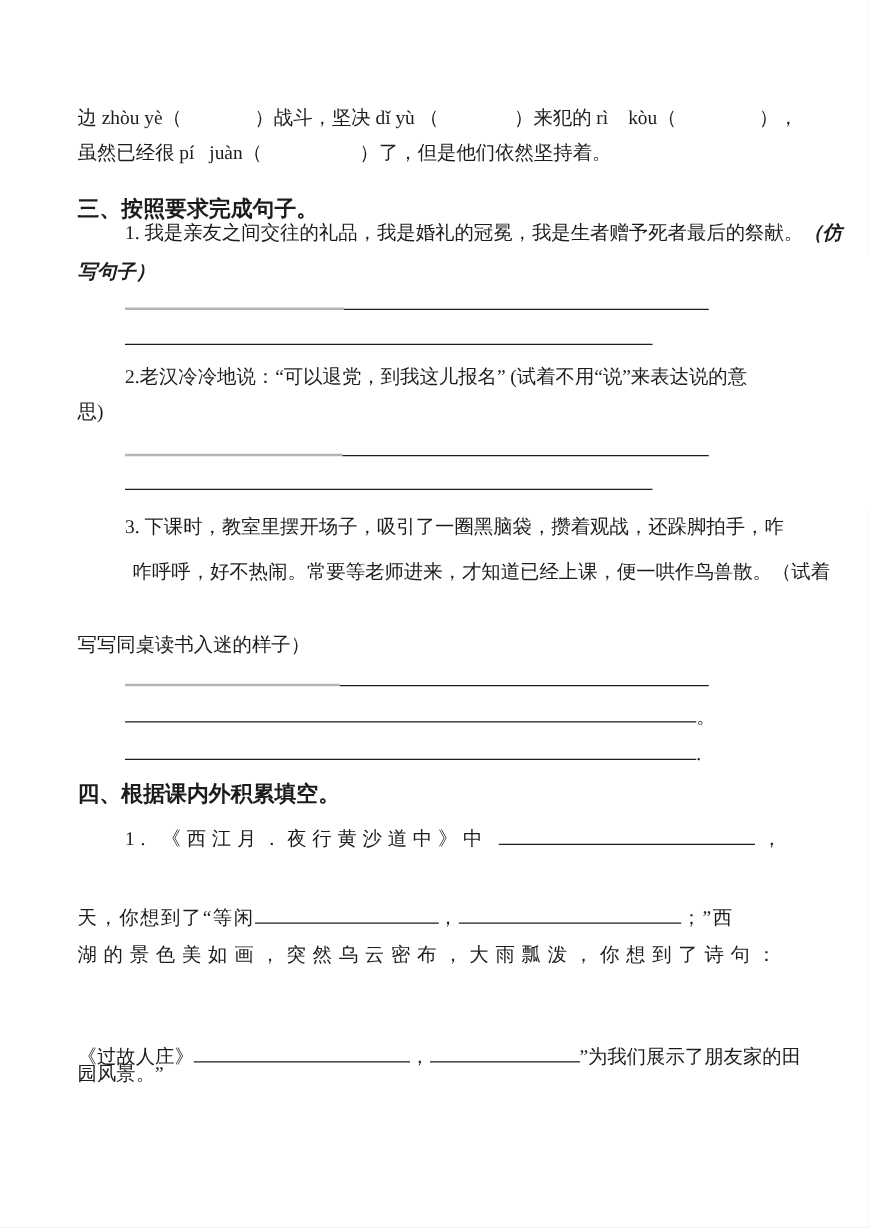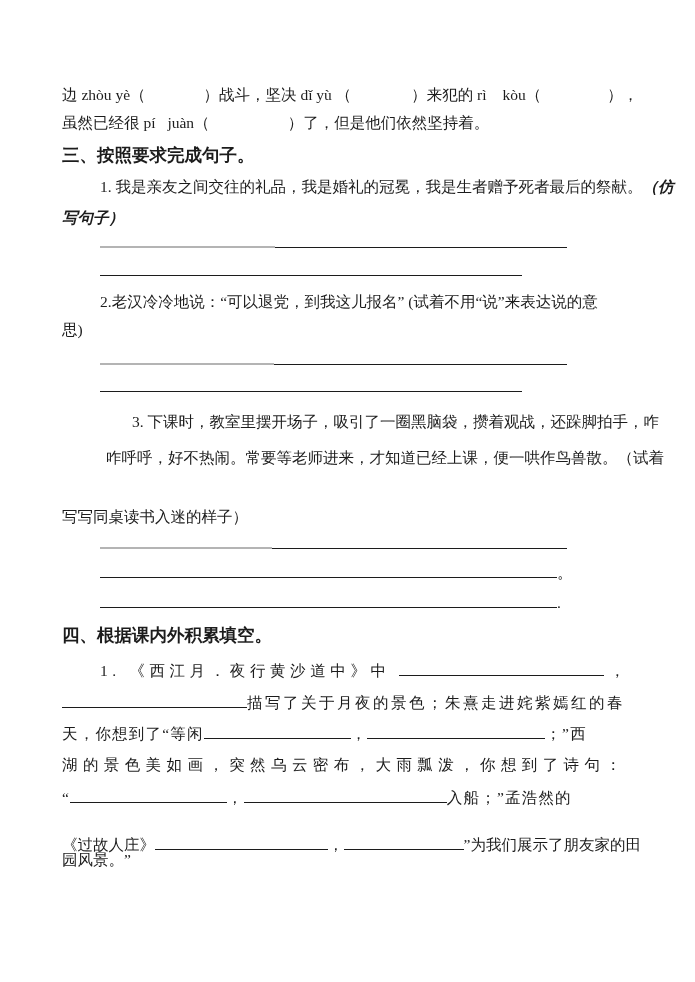--- a/index.html
+++ b/index.html
@@ -41,36 +41,34 @@
     height:2px;
     vertical-align:baseline;
   }
 </style>
 </head>
 <body>
 
 <div class="page">
     <div class="doc-line" style="top: 84px; left: 62px;"><span class="seg">边 zhòu yè（</span><span class="gap" style="width: 58px;"></span><span class="seg">）战斗，坚决 dǐ yù （</span><span class="gap" style="width: 60px;"></span><span class="seg">）来犯的 rì</span><span class="gap" style="width: 16px;"></span><span class="seg">kòu（</span><span class="gap" style="width: 66px;"></span><span class="seg">），</span></div>
     <div class="doc-line" style="top: 112px; left: 62px;"><span class="seg">虽然已经很 pí</span><span class="gap" style="width: 12px;"></span><span class="seg">juàn（</span><span class="gap" style="width: 78px;"></span><span class="seg">）了，但是他们依然坚持着。</span></div>
-    <div class="doc-line heading" style="top: 144px; left: 62px;"><span class="seg">三、按照要求完成句子。</span></div>
+    <div class="doc-line heading" style="top: 156px; left: 62px;"><span class="seg">三、按照要求完成句子。</span></div>
     <div class="doc-line" style="top: 176px; left: 100px;"><span class="seg">1. 我是亲友之间交往的礼品，我是婚礼的冠冕，我是生者赠予死者最后的祭献。</span><span class="seg kaiti">（仿</span></div>
     <div class="doc-line" style="top: 207px; left: 62px;"><span class="seg kaiti">写句子）</span></div>
     <div class="doc-line" style="top: 230px; left: 100px;"><span class="blank gray" style="width: 175px;"></span><span class="blank" style="width: 292px;"></span></div>
     <div class="doc-line" style="top: 259px; left: 100px;"><span class="blank" style="width: 422px;"></span></div>
     <div class="doc-line" style="top: 291px; left: 100px;"><span class="seg">2.老汉冷冷地说：“可以退党，到我这儿报名” (试着不用“说”来表达说的意</span></div>
     <div class="doc-line" style="top: 319px; left: 62px;"><span class="seg">思)</span></div>
     <div class="doc-line" style="top: 347px; left: 100px;"><span class="blank gray" style="width: 174px;"></span><span class="blank" style="width: 293px;"></span></div>
     <div class="doc-line" style="top: 375px; left: 100px;"><span class="blank" style="width: 422px;"></span></div>
-    <div class="doc-line" style="top: 411px; left: 100px; margin-left: 32px;"><span class="seg">3. 下课时，教室里摆开场子，吸引了一圈黑脑袋，攒着观战，还跺脚拍手，咋</span></div>
+    <div class="doc-line" style="top: 411px; left: 100px;"><span class="seg">3. 下课时，教室里摆开场子，吸引了一圈黑脑袋，攒着观战，还跺脚拍手，咋</span></div>
     <div class="doc-line" style="top: 447px; left: 62px; margin-left: 44px;"><span class="seg">咋呼呼，好不热闹。常要等老师进来，才知道已经上课，便一哄作鸟兽散。（试着</span></div>
     <div class="doc-line" style="top: 506px; left: 62px;"><span class="seg">写写同桌读书入迷的样子）</span></div>
     <div class="doc-line" style="top: 531px; left: 100px;"><span class="blank gray" style="width: 172px;"></span><span class="blank" style="width: 295px;"></span></div>
     <div class="doc-line" style="top: 561px; left: 100px;"><span class="blank" style="width: 457px;"></span><span class="seg">。</span></div>
     <div class="doc-line" style="top: 591px; left: 100px;"><span class="blank" style="width: 457px;"></span><span class="seg">.</span></div>
     <div class="doc-line heading" style="top: 624px; left: 62px;"><span class="seg">四、根据课内外积累填空。</span></div>
     <div class="doc-line ls4" style="top: 659px; left: 100px; text-align: center;"><span class="seg">1. 《西江月．夜行黄沙道中》中</span><span class="gap" style="width: 8px;"></span><span class="blank" style="width: 205px;"></span><span class="gap" style="width: 6px;"></span><span class="seg">，</span></div>
-    <div class="doc-line ls2" style="top: 691px; left: 62px;"><span class="blank" style="width: 185px;"></span><span class="seg">描写了关于月夜的景色；朱熹走进姹紫嫣红的春</span></div>
     <div class="doc-line ls1" style="top: 722px; left: 62px;"><span class="seg">天，你想到了“等闲</span><span class="blank" style="width: 147px;"></span><span class="seg">，</span><span class="blank" style="width: 178px;"></span><span class="seg">；”西</span></div>
     <div class="doc-line ls6" style="top: 754px; left: 62px;"><span class="seg">湖的景色美如画，突然乌云密布，大雨瓢泼，你想到了诗句：</span></div>
-    <div class="doc-line ls1" style="top: 786px; left: 62px;"><span class="seg">“</span><span class="blank" style="width: 157px;"></span><span class="seg">，</span><span class="blank" style="width: 203px;"></span><span class="seg">入船；”孟浩然的</span></div>
     <div class="doc-line" style="top: 833px; left: 62px;"><span class="seg">《过故人庄》</span><span class="blank" style="width: 173px;"></span><span class="seg">，</span><span class="blank" style="width: 120px;"></span><span class="seg">”为我们展示了朋友家的田</span></div>
     <div class="doc-line" style="top: 849px; left: 62px;"><span class="seg">园风景。”</span></div>
   </div>
 
 </body></html>

